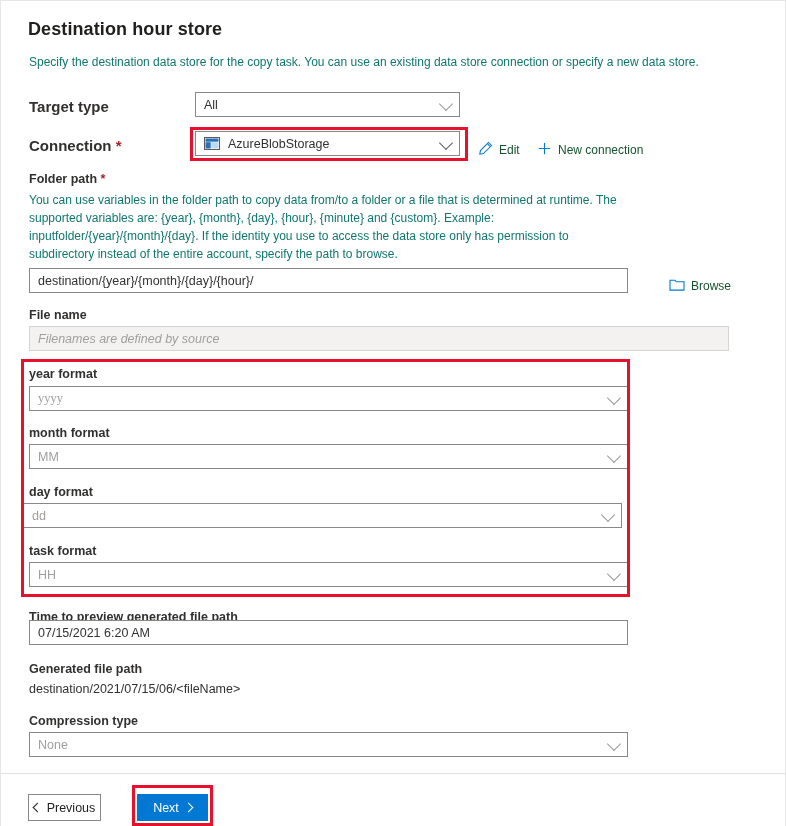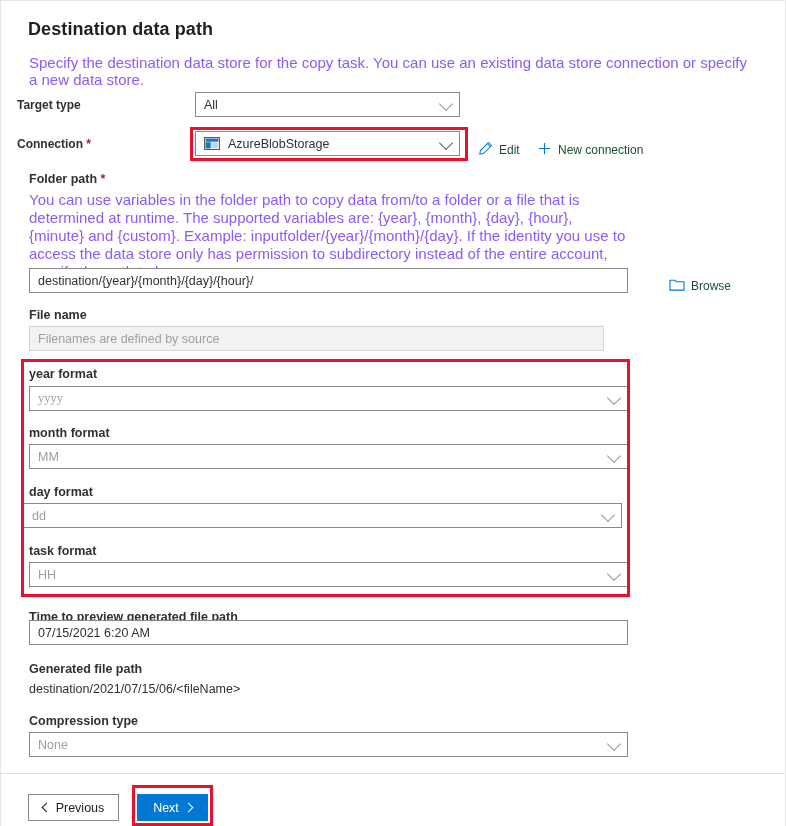--- a/index.html
+++ b/index.html
@@ -42,30 +42,30 @@
     font-weight: 600;
     color: #201f1e;
     letter-spacing: .1px;
   }
 
   .page-desc {
     position: absolute;
     left: 28px;
     top: 53px;
     width: 730px;
+    font-size: 12px;
+    color: #0f766e;
+    line-height: 17px;
+  }
+
+  
+  .row-label {
+    position: absolute;
+    left: 28px;
     font-size: 15px;
-    color: #8b5cf6;
-    line-height: 17px;
-  }
-
-  
-  .row-label {
-    position: absolute;
-    left: 16px;
-    font-size: 12px;
     font-weight: 600;
     color: #323130;
   }
   .req { color: #a4262c; font-weight: 600; }
 
   
   .field-label {
     position: absolute;
     left: 28px;
     font-size: 12.5px;
@@ -167,21 +167,21 @@
     font-family: "Liberation Sans", sans-serif;
     display: flex;
     align-items: center;
     justify-content: center;
     cursor: pointer;
     gap: 6px;
   }
   .btn-prev {
     left: 27px;
     top: 20px;
-    width: 91px;
+    width: 73px;
     border: 1px solid #8a8886;
     background: #ffffff;
     color: #201f1e;
   }
   .btn-next {
     left: 136px;
     top: 20px;
     width: 71px;
     border: 1px solid #0078d4;
     background: #0078d4;
@@ -197,21 +197,21 @@
   .arrow-l { transform: rotate(-135deg); }
   .arrow-r { transform: rotate(45deg); }
 </style>
 </head>
 <body>
 
 <div id="page">
 
   <div id="content">
 
-    <div class="page-title">Destination data path</div>
+    <div class="page-title">Destination hour store</div>
 
     <div class="page-desc">Specify the destination data store for the copy task. You can use an existing data store connection or specify a new data store.</div>
 
     <div class="row-label" style="top:97px;">Target type</div>
     <div class="ctl combo" style="left:194px; top:91px; width:265px;">
       <span class="val">All</span>
       <span class="chev light"></span>
     </div>
 
     <div class="row-label" style="top:136px;">
@@ -264,21 +264,21 @@
     <div class="action" style="left:668px; top:271px;">
       <span class="ic">
         <svg width="16" height="14" viewBox="0 0 16 14" xmlns="http://www.w3.org/2000/svg">
           <path d="M1 2.2h5l1.3 1.6H15v8.3H1z" fill="none" stroke="#0078d4" stroke-width="1.1"></path>
         </svg>
       </span>
       <span class="tx">Browse</span>
     </div>
 
     <div class="field-label" style="top:307px;">File name</div>
-    <div class="ctl disabled" style="left:28px; top:325px; width:575px;">
+    <div class="ctl disabled" style="left:28px; top:325px; width:700px;font-style:italic;">
       <span class="ph">Filenames are defined by source</span>
     </div>
 
     <div class="field-label" style="top:366px;">year format</div>
     <div class="ctl combo" style="left:28px; top:385px; width:599px;font-family:Liberation Serif, serif;">
       <span class="ph">yyyy</span>
       <span class="chev light"></span>
     </div>
 
     <div class="field-label" style="top:425px;">month format</div>

